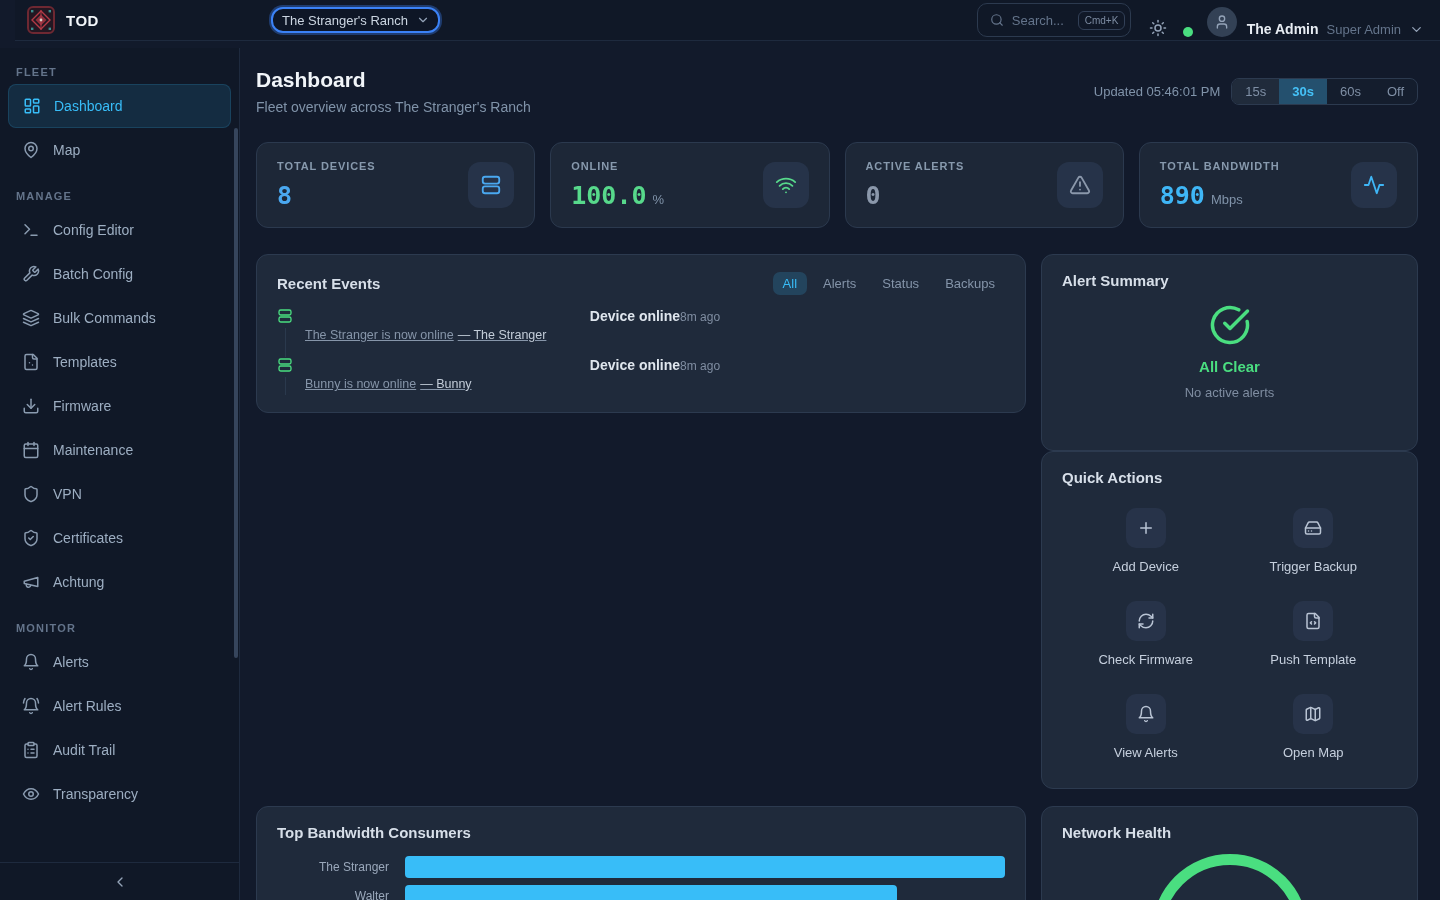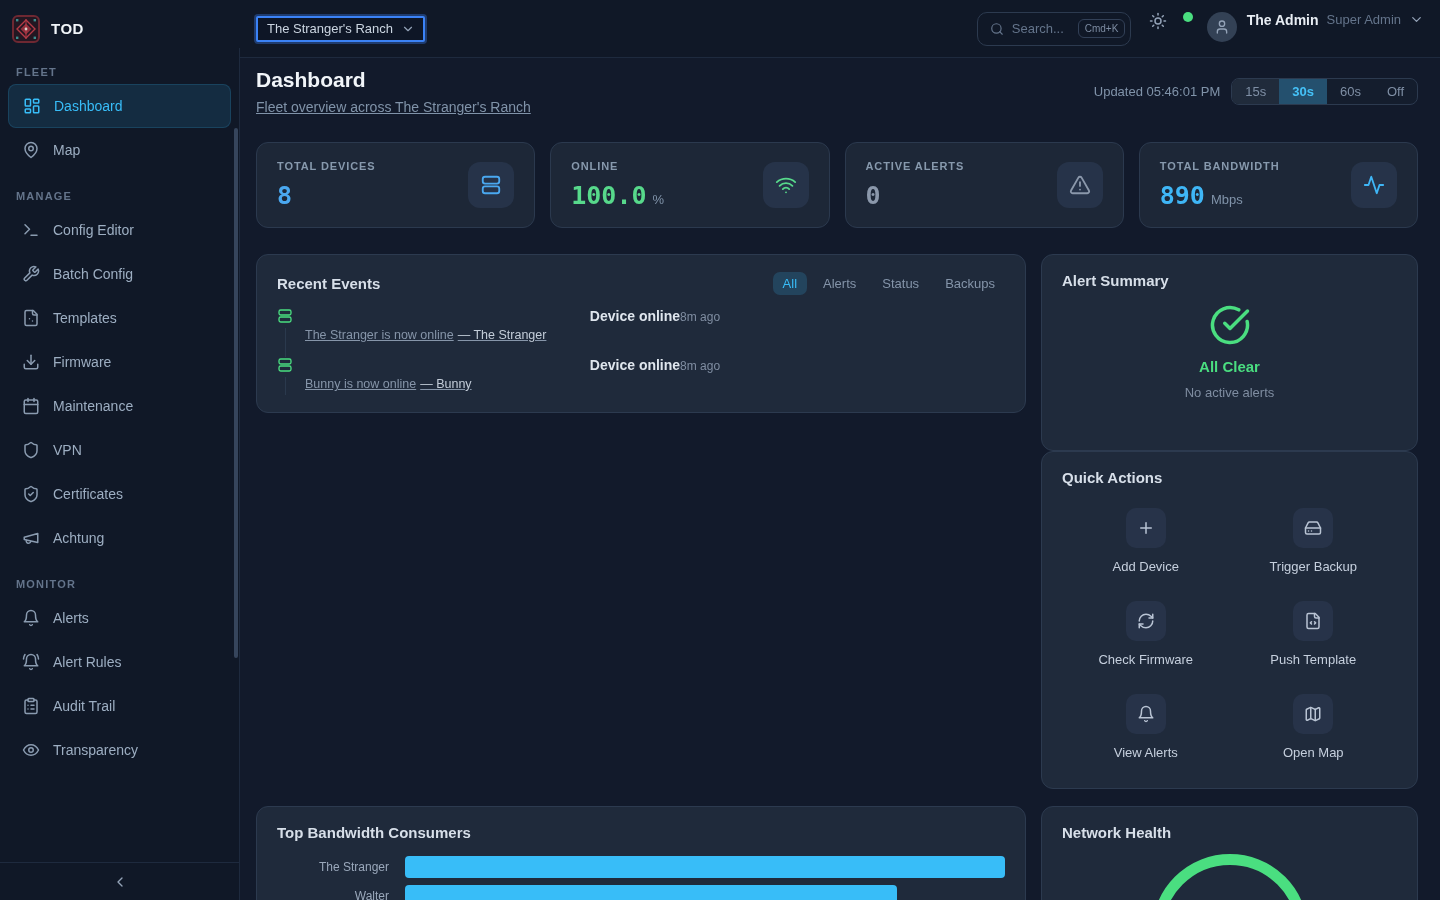--- a/index.html
+++ b/index.html
@@ -8,35 +8,35 @@
     background:#121a2b;
     color:#e2e8f0;
     font-family:"Liberation Sans","DejaVu Sans",sans-serif;
     font-size:14px;
   }
   svg { display:block; }
   .ic { stroke:currentColor; fill:none; stroke-width:2; stroke-linecap:round; stroke-linejoin:round; }
 
   
   .topbar {
-    position:absolute; top:0; left:0; right:0; height:58px;
+    position:absolute; top:0; left:15px; right:0; height:41px;
     background:#101827; border-bottom:1px solid #1e2a3e;
     display:flex; align-items:center;
   }
   .brand { width:240px; display:flex; align-items:center; gap:11px; padding-left:12px; flex:none; }
   .brand-name { font-weight:bold; font-size:15px; letter-spacing:.5px; color:#f1f5f9; }
   .fleet-select {
     margin-left:16px; height:26px; min-width:160px;
     display:flex; align-items:center; gap:8px; padding:0 8px 0 9px;
-    background:#0e1626; border:2px solid #3b82f6; border-radius:2px;
+    background:#0e1626; border:2px solid #3b82f6; border-radius:12px;
     box-shadow:0 0 0 2px rgba(59,130,246,.35);
     color:#cbd5e1; font-size:13px; cursor:pointer;
   }
   .fleet-select .chev { color:#94a3b8; margin-left:auto; }
-  .topbar-right { margin-left:auto; display:flex; align-items:flex-start; padding-right:16px; }
+  .topbar-right { margin-left:auto; display:flex; align-items:flex-end; padding-right:16px; }
   .searchbox {
     display:flex; align-items:center; gap:8px; width:154px; height:34px;
     border:1px solid #2c3a4f; border-radius:10px; padding:0 8px 0 12px;
     color:#64748b; background:transparent;
   }
   .searchbox input {
     background:transparent; border:none; outline:none; color:#aab8c9;
     width:58px; font-size:13px; font-family:inherit;
   }
   .searchbox input::placeholder { color:#64748b; }
@@ -85,21 +85,21 @@
     color:#94a3b8; cursor:pointer; background:#101827;
   }
 
   
   .main {
     position:absolute; left:240px; top:48px; right:0; bottom:0;
     padding:20px 22px 0 16px; overflow:hidden;
   }
   .page-header { display:flex; justify-content:space-between; align-items:flex-start; }
   .page-title { font-size:21px; font-weight:bold; color:#f1f5f9; }
-  .page-subtitle { font-size:14px; color:#8093a9; margin-top:7px;text-decoration:underline; }
+  .page-subtitle { font-size:14px; color:#8093a9; margin-top:7px; }
   .header-right { display:flex; align-items:center; gap:11px; margin-top:10px; }
   .updated { font-size:13px; color:#8093a9; }
   .refresh-seg {
     display:flex; border:1px solid #2c3a4f; border-radius:8px; overflow:hidden;
     background:#141d2d;
   }
   .seg { padding:5px 13px; font-size:13px; color:#7f8fa5; cursor:pointer; }
   .seg.first { background:#202b3b; }
   .seg.active { background:#24506e; color:#45c2f8; font-weight:600; }
 
@@ -291,20 +291,30 @@
       <span class="nicon">
         <svg class="ic" width="18" height="18" viewBox="0 0 24 24">
             <path d="M14.7 6.3a1 1 0 0 0 0 1.4l1.6 1.6a1 1 0 0 0 1.4 0l3.77-3.77a6 6 0 0 1-7.94 7.94l-6.91 6.91a2.12 2.12 0 0 1-3-3l6.91-6.91a6 6 0 0 1 7.94-7.94l-3.76 3.76z"></path>
           </svg>
       </span>
       <span>Batch Config</span>
     </div>
     <div class="nav-item">
       <span class="nicon">
         <svg class="ic" width="18" height="18" viewBox="0 0 24 24">
+            <path d="M12.83 2.18a2 2 0 0 0-1.66 0L2.6 6.08a1 1 0 0 0 0 1.83l8.58 3.91a2 2 0 0 0 1.66 0l8.58-3.9a1 1 0 0 0 0-1.83Z"></path>
+            <path d="m22 17.65-9.17 4.16a2 2 0 0 1-1.66 0L2 17.65"></path>
+            <path d="m22 12.65-9.17 4.16a2 2 0 0 1-1.66 0L2 12.65"></path>
+          </svg>
+      </span>
+      <span>Bulk Commands</span>
+    </div>
+    <div class="nav-item">
+      <span class="nicon">
+        <svg class="ic" width="18" height="18" viewBox="0 0 24 24">
             <path d="M15 2H6a2 2 0 0 0-2 2v16a2 2 0 0 0 2 2h12a2 2 0 0 0 2-2V7Z"></path>
             <path d="M14 2v4a2 2 0 0 0 2 2h4"></path>
             <path d="M10 13h.01"></path>
             <path d="M14 16h.01"></path>
           </svg>
       </span>
       <span>Templates</span>
     </div>
     <div class="nav-item">
       <span class="nicon">

